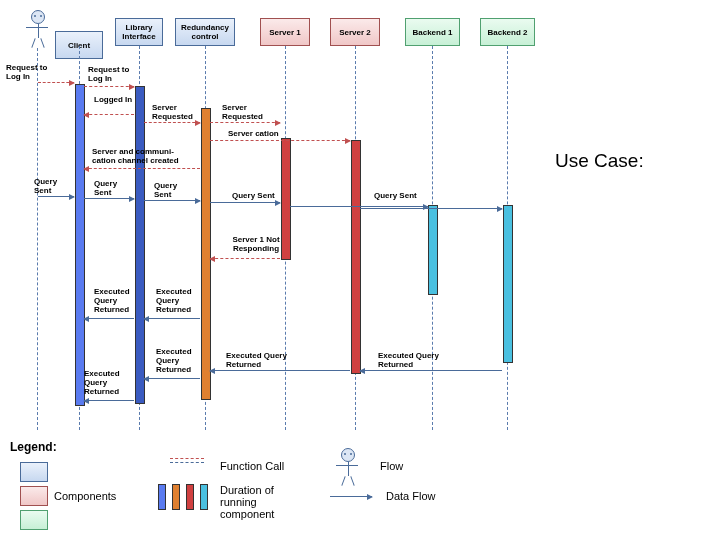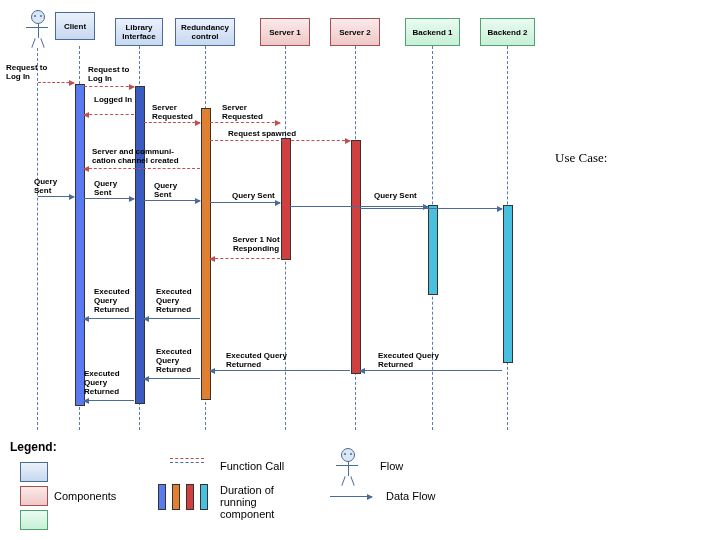--- a/index.html
+++ b/index.html
@@ -17,21 +17,21 @@
   .bar.red{background:#d04040}
   .lbl{position:absolute;font-size:8px;font-weight:bold;line-height:1.1}
   .arrow{position:absolute;height:0}
   .arrow.call{border-top:1.5px dashed #c05050}
   .arrow.flow{border-top:1px solid #4a6b99}
   .arrow .head{position:absolute;width:0;height:0;top:-3px}
   .arrow .head.r{right:-1px;border-left:6px solid;border-top:3px solid transparent;border-bottom:3px solid transparent}
   .arrow .head.l{left:-1px;border-right:6px solid;border-top:3px solid transparent;border-bottom:3px solid transparent}
   .arrow.call .head{color:#c05050}
   .arrow.flow .head{color:#4a6b99}
-  .title{position:absolute;font-size:13px;font-family:Liberation Serif, serif}
+  .title{position:absolute;font-size:19px;font-family:Liberation Sans, sans-serif}
   .actor{position:absolute}
   .actor .hd{width:12px;height:12px;border:1.5px solid #4a6b99;border-radius:50%;background:#dce6f4;position:relative;margin:0 auto}
   .actor .hd:before{content:"";position:absolute;width:2px;height:2px;background:#4a6b99;border-radius:50%;left:2px;top:4px}
   .actor .hd:after{content:"";position:absolute;width:2px;height:2px;background:#4a6b99;border-radius:50%;right:2px;top:4px}
   .actor .bd{width:0;height:14px;border-left:1.5px solid #4a6b99;margin:0 auto}
   .actor .ar{position:absolute;width:22px;height:0;border-top:1.5px solid #4a6b99;top:17px;left:-4px}
   .actor .lg{position:absolute;width:0;height:10px;border-left:1.5px solid #4a6b99;top:28px}
   .actor .lg.l{left:3px;transform:rotate(20deg)}
   .actor .lg.r{right:3px;transform:rotate(-20deg)}
   .legend{position:absolute;left:10px;top:440px;width:500px}
@@ -45,21 +45,21 @@
 <div class="stage">
 
 <div class="actor" style="left:30px;top:10px;width:16px">
   <div class="hd"></div>
       <div class="ar"></div>
       <div class="bd"></div>
       <div class="lg l"></div>
       <div class="lg r"></div>
 </div>
 
-<div class="node blue" style="left:55px;top:12px;width:40px;height:28px">
+<div class="node blue" style="left:55px;top:31px;width:48px;height:28px">
       <span>Client</span>
     </div>
 <div class="node blue" style="left:115px;top:18px;width:48px;height:28px">
       <span>Library Interface</span>
     </div>
 <div class="node blue" style="left:175px;top:18px;width:60px;height:28px">
       <span>Redundancy control</span>
     </div>
 <div class="node red" style="left:260px;top:18px;width:50px;height:28px">
       <span>Server 1</span>
@@ -107,21 +107,21 @@
 
 <div class="lbl" style="left:152px;top:104px;width:48px">Server Requested</div>
 <div class="arrow call" style="left:144px;top:122px;width:56px">
       <div class="head r"></div>
     </div>
 <div class="lbl" style="left:222px;top:104px;width:48px">Server Requested</div>
 <div class="arrow call" style="left:210px;top:122px;width:70px">
       <div class="head r"></div>
     </div>
 
-<div class="lbl" style="left:228px;top:130px;width:70px">Request spawned</div>
+<div class="lbl" style="left:228px;top:130px;width:70px">Server cation</div>
 <div class="arrow call" style="left:210px;top:140px;width:140px">
       <div class="head r"></div>
     </div>
 
 <div class="lbl" style="left:92px;top:148px;width:110px;white-space:pre-line">Server and communi-
 cation channel created</div>
 <div class="arrow call" style="left:84px;top:168px;width:116px">
       <div class="head l"></div>
     </div>
 

